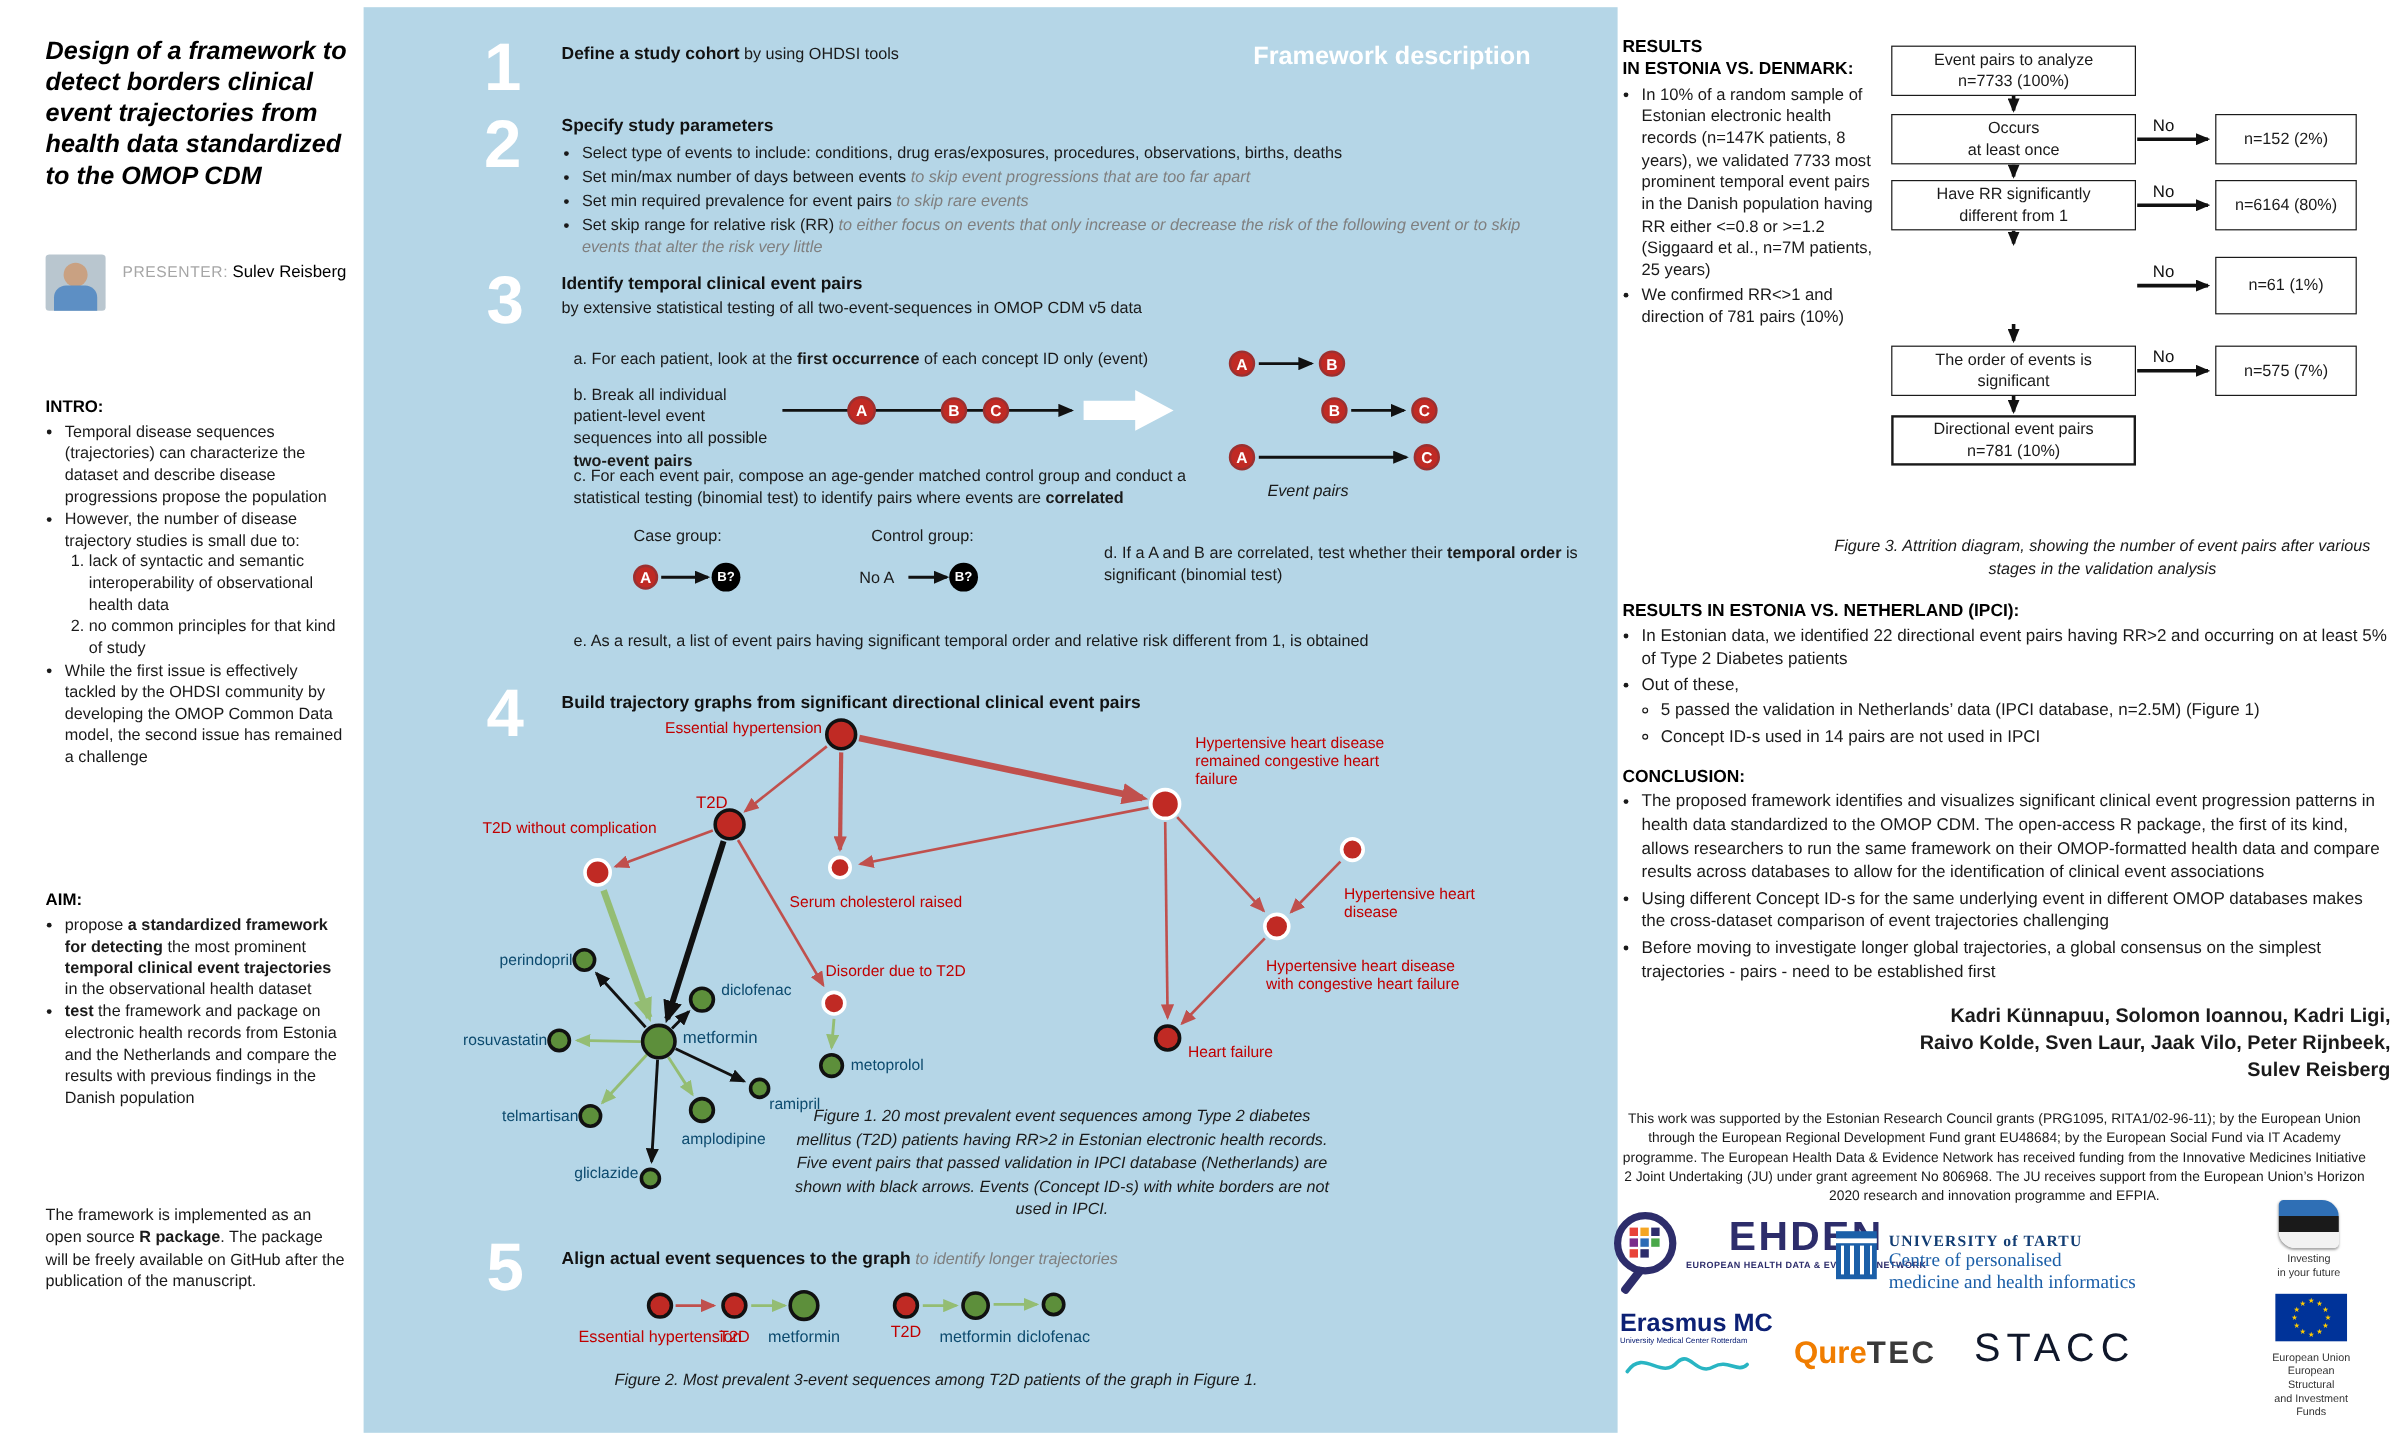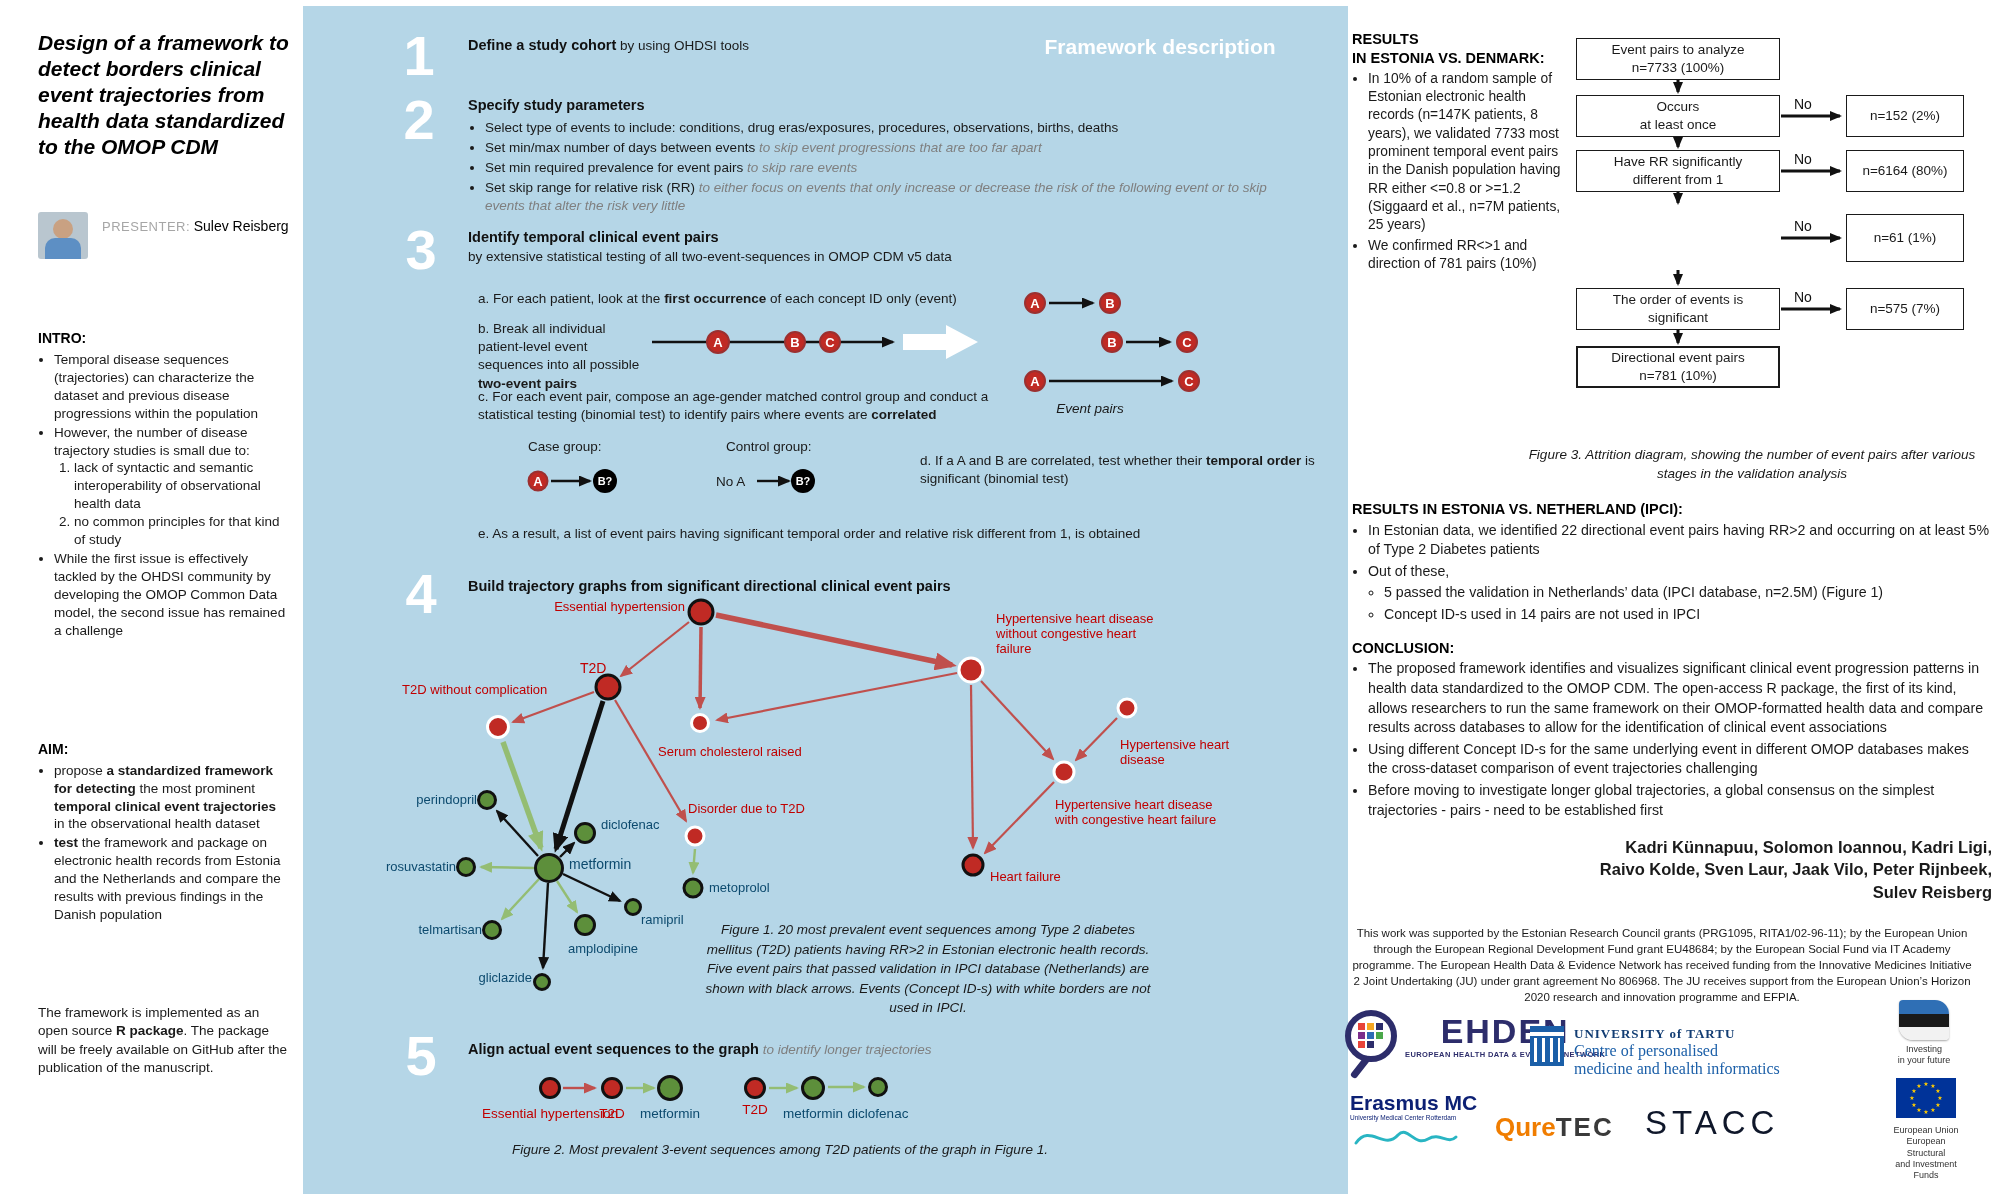--- a/index.html
+++ b/index.html
@@ -126,21 +126,21 @@
       <div class="photo"></div>
       <div class="presenter-text">
         <span class="plabel">PRESENTER:</span>
         <span class="pname">Sulev Reisberg</span>
       </div>
     </div>
 
     <div class="intro lc-body">
       <h3 class="sechead">INTRO:</h3>
       <ul class="lc-ul">
-        <li>Temporal disease sequences (trajectories) can characterize the dataset and previous disease progressions within the population</li>
+        <li>Temporal disease sequences (trajectories) can characterize the dataset and describe disease progressions propose the population</li>
         <li>
           <span>However, the number of disease trajectory studies is small due to:</span>
           <ol class="lc-ol">
             <li>lack of syntactic and semantic interoperability of observational health data</li>
             <li>no common principles for that kind of study</li>
           </ol>
         </li>
         <li>While the first issue is effectively tackled by the OHDSI community by developing the OMOP Common Data model, the second issue has remained a challenge</li>
       </ul>
     </div>
@@ -293,36 +293,36 @@
   <div class="node ngreen bblack" style="left:693px;top:888px;width:21px;height:21px;"></div>
   <div class="node ngreen bblack" style="left:492px;top:930px;width:20px;height:20px;"></div>
   <div class="node ngreen bblack" style="left:585px;top:925px;width:22px;height:22px;"></div>
   <div class="node ngreen bblack" style="left:633px;top:907px;width:18px;height:18px;"></div>
   <div class="node ngreen bblack" style="left:542px;top:982px;width:18px;height:18px;"></div>
 
   <div class="glabel gred tar nowrap" style="left:545px;top:600px;width:140px;">Essential hypertension</div>
   <div class="glabel gred nowrap" style="left:580px;top:660px;font-size:14px;">T2D</div>
   <div class="glabel gred nowrap" style="left:402px;top:683px;">T2D without complication</div>
   <div class="glabel gred nowrap" style="left:658px;top:745px;">Serum cholesterol raised</div>
-  <div class="glabel gred" style="left:996px;top:612px;width:168px;">Hypertensive heart disease without congestive heart failure</div>
+  <div class="glabel gred" style="left:996px;top:612px;width:168px;">Hypertensive heart disease remained congestive heart failure</div>
   <div class="glabel gred" style="left:1120px;top:738px;width:140px;">Hypertensive heart disease</div>
   <div class="glabel gred" style="left:1055px;top:798px;width:180px;">Hypertensive heart disease with congestive heart failure</div>
   <div class="glabel gred nowrap" style="left:990px;top:870px;">Heart failure</div>
   <div class="glabel gred nowrap" style="left:688px;top:802px;">Disorder due to T2D</div>
   <div class="glabel ggreen tar nowrap" style="left:405px;top:793px;width:72px;">perindopril</div>
   <div class="glabel ggreen nowrap" style="left:601px;top:818px;">diclofenac</div>
   <div class="glabel ggreen nowrap" style="left:569px;top:856px;font-size:14px;">metformin</div>
   <div class="glabel ggreen tar nowrap" style="left:378px;top:860px;width:78px;">rosuvastatin</div>
   <div class="glabel ggreen nowrap" style="left:709px;top:881px;">metoprolol</div>
   <div class="glabel ggreen tar nowrap" style="left:398px;top:923px;width:84px;">telmartisan</div>
   <div class="glabel ggreen nowrap" style="left:568px;top:942px;">amplodipine</div>
   <div class="glabel ggreen nowrap" style="left:641px;top:913px;">ramipril</div>
   <div class="glabel ggreen tar nowrap" style="left:468px;top:971px;width:64px;">gliclazide</div>
 
-  <div class="fig-cap" style="left:703px;top:920px;width:450px;">Figure 1. 20 most prevalent event sequences among Type 2 diabetes mellitus (T2D) patients having RR&gt;2 in Estonian electronic health records. Five event pairs that passed validation in IPCI database (Netherlands) are shown with black arrows. Events (Concept ID-s) with white borders are not used in IPCI.</div>
+  <div class="fig-cap" style="left:660px;top:920px;width:450px;">Figure 1. 20 most prevalent event sequences among Type 2 diabetes mellitus (T2D) patients having RR&gt;2 in Estonian electronic health records. Five event pairs that passed validation in IPCI database (Netherlands) are shown with black arrows. Events (Concept ID-s) with white borders are not used in IPCI.</div>
 
   <div class="stext" style="left:468px;top:1040px;width:700px;">
     <span class="shead">Align actual event sequences to the graph</span><span class="sgray"> to identify longer trajectories</span>
   </div>
   <div class="node nred bblack" style="left:550px;top:1088px;width:22px;height:22px;"></div>
   <div class="node nred bblack" style="left:612px;top:1088px;width:22px;height:22px;"></div>
   <div class="node ngreen bblack" style="left:670px;top:1088px;width:26px;height:26px;"></div>
   <div class="node nred bblack" style="left:755px;top:1088px;width:22px;height:22px;"></div>
   <div class="node ngreen bblack" style="left:813px;top:1088px;width:24px;height:24px;"></div>
   <div class="node ngreen bblack" style="left:878px;top:1087px;width:20px;height:20px;"></div>

